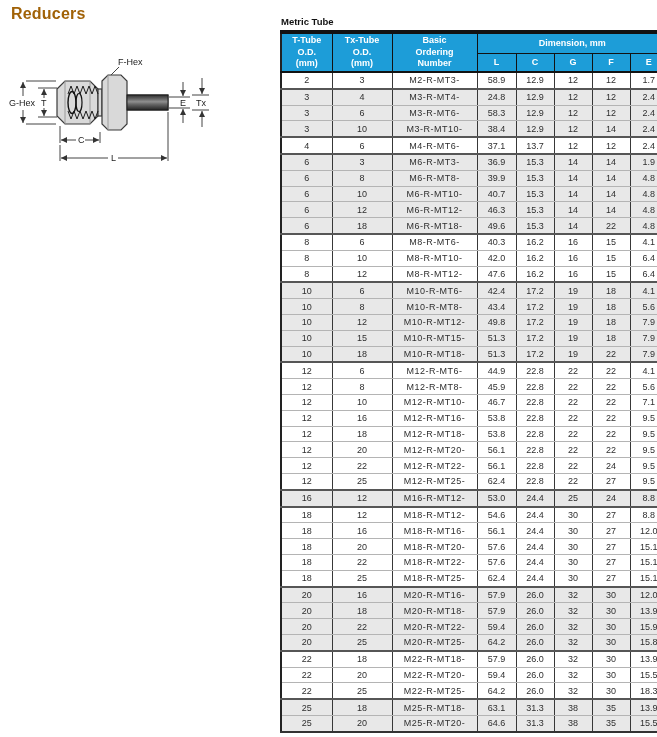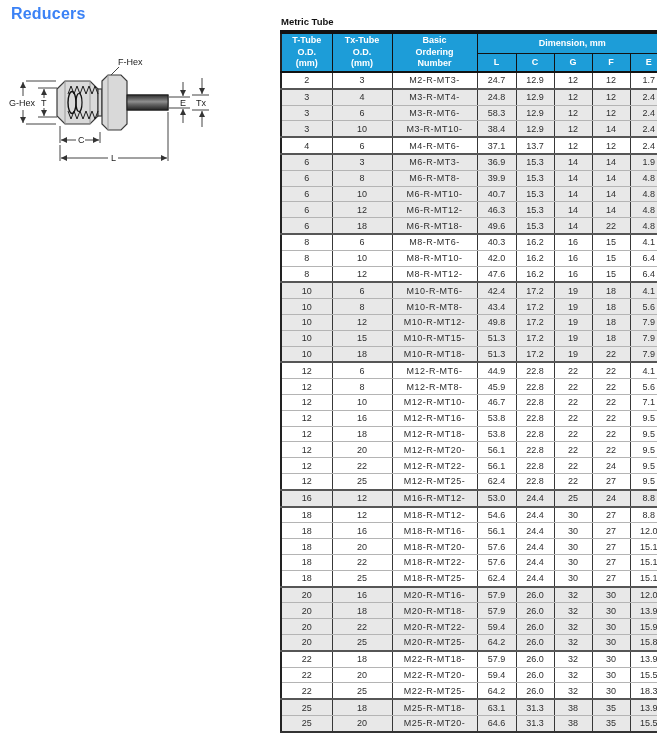--- a/index.html
+++ b/index.html
@@ -3,21 +3,21 @@
 <meta charset="utf-8">
 <style>
   html,body{margin:0;padding:0;}
   body{
     width:657px;height:737px;background:#ffffff;position:relative;
     font-family:"Liberation Sans", sans-serif;overflow:hidden;
     -webkit-font-smoothing:antialiased;
   }
   .page-title{
     position:absolute;left:11px;top:5px;
-    font-size:16px;font-weight:bold;color:#3b82f6;letter-spacing:.2px;
+    font-size:16px;font-weight:bold;color:#a16207;letter-spacing:.2px;
   }
   .diagram{position:absolute;left:8px;top:48px;}
 
   .table-wrap{position:absolute;left:252px;top:16px;width:387px;padding-left:28px;}
   .table-caption{
     font-size:9.5px;font-weight:bold;color:#111;margin:0 0 3px 1px;
   }
   table.spec{
     border-collapse:collapse;table-layout:fixed;width:387px;
     border-top:4px solid #121212;
@@ -161,21 +161,21 @@
         <th>G</th>
         <th>F</th>
         <th>E</th>
       </tr>
     </thead>
     <tbody>
         <tr>
           <td>2</td>
           <td>3</td>
           <td class="part">M2-R-MT3-</td>
-          <td>24.7</td>
+          <td>58.9</td>
           <td>12.9</td>
           <td>12</td>
           <td>12</td>
           <td>1.7</td>
         </tr>
         <tr class="shade grp">
           <td>3</td>
           <td>4</td>
           <td class="part">M3-R-MT4-</td>
           <td>24.8</td>

